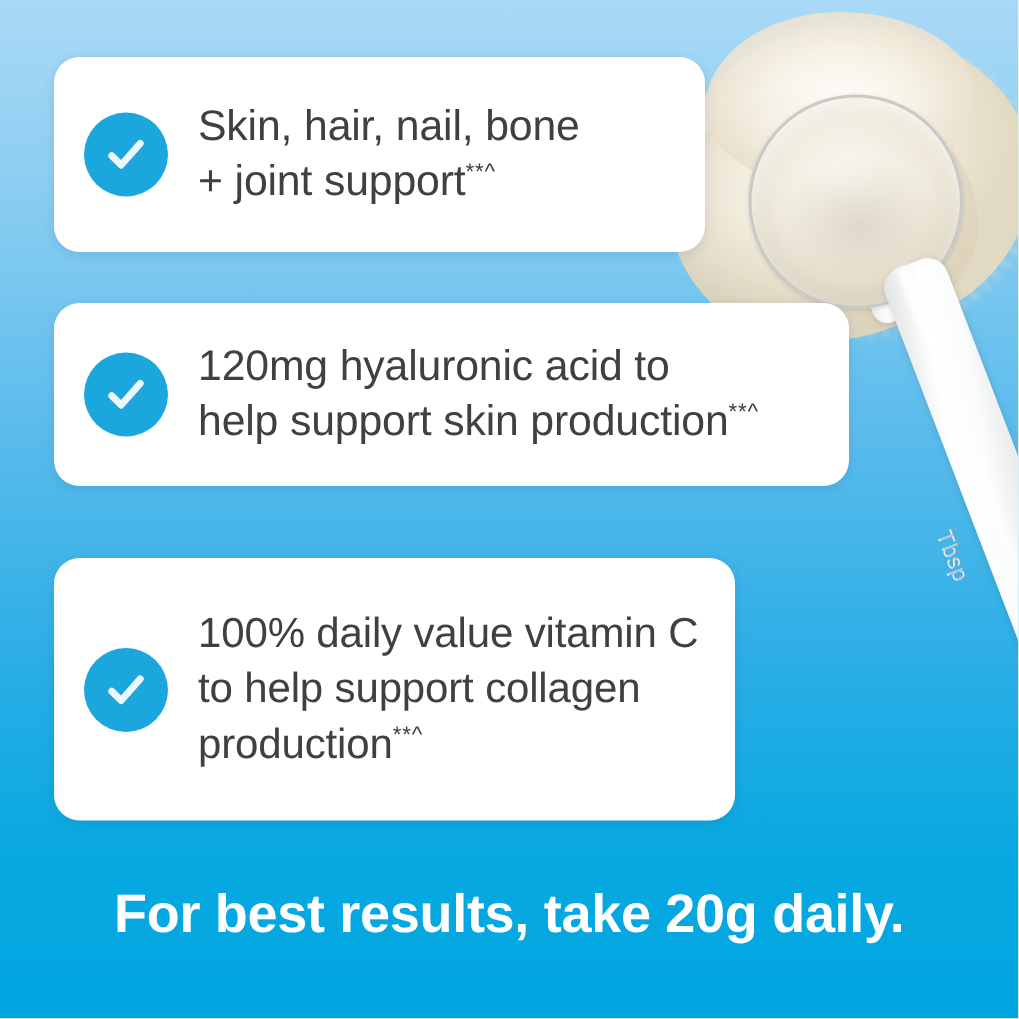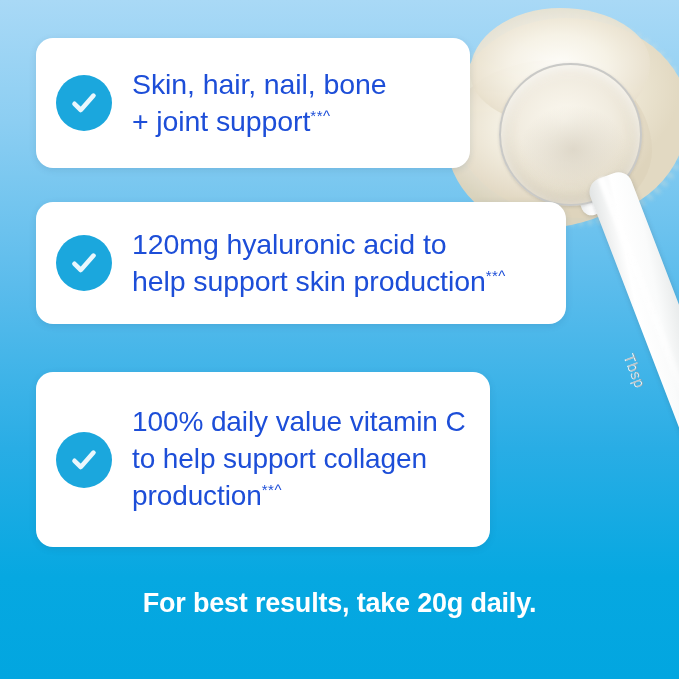--- a/index.html
+++ b/index.html
@@ -174,21 +174,21 @@
     margin-right: 20px;
     border-radius: 50%;
     background: #1ba7dd;
     display: flex;
     align-items: center;
     justify-content: center;
   }
   .check-icon svg { display: block; }
 
   .card-text {
-    color: #1d4ed8;
+    color: #404040;
     font-size: 28.5px;
     line-height: 1.31;
     letter-spacing: -0.1px;
     font-weight: 400;
     padding-right: 14px;
     white-space: pre-line;
   }
   #card-3 .card-text { font-size: 28px; }
 
   .sup {
@@ -199,21 +199,21 @@
   }
 
   
   .footer-note {
     position: absolute;
     left: 0;
     right: 0;
     top: 588px;
     text-align: center;
     color: #ffffff;
-    font-size: 27px;
+    font-size: 36px;
     font-weight: bold;
     letter-spacing: -0.2px;
   }
 </style>
 </head>
 <body>
 
 <div id="root">
 
   <div class="photo-layer">

